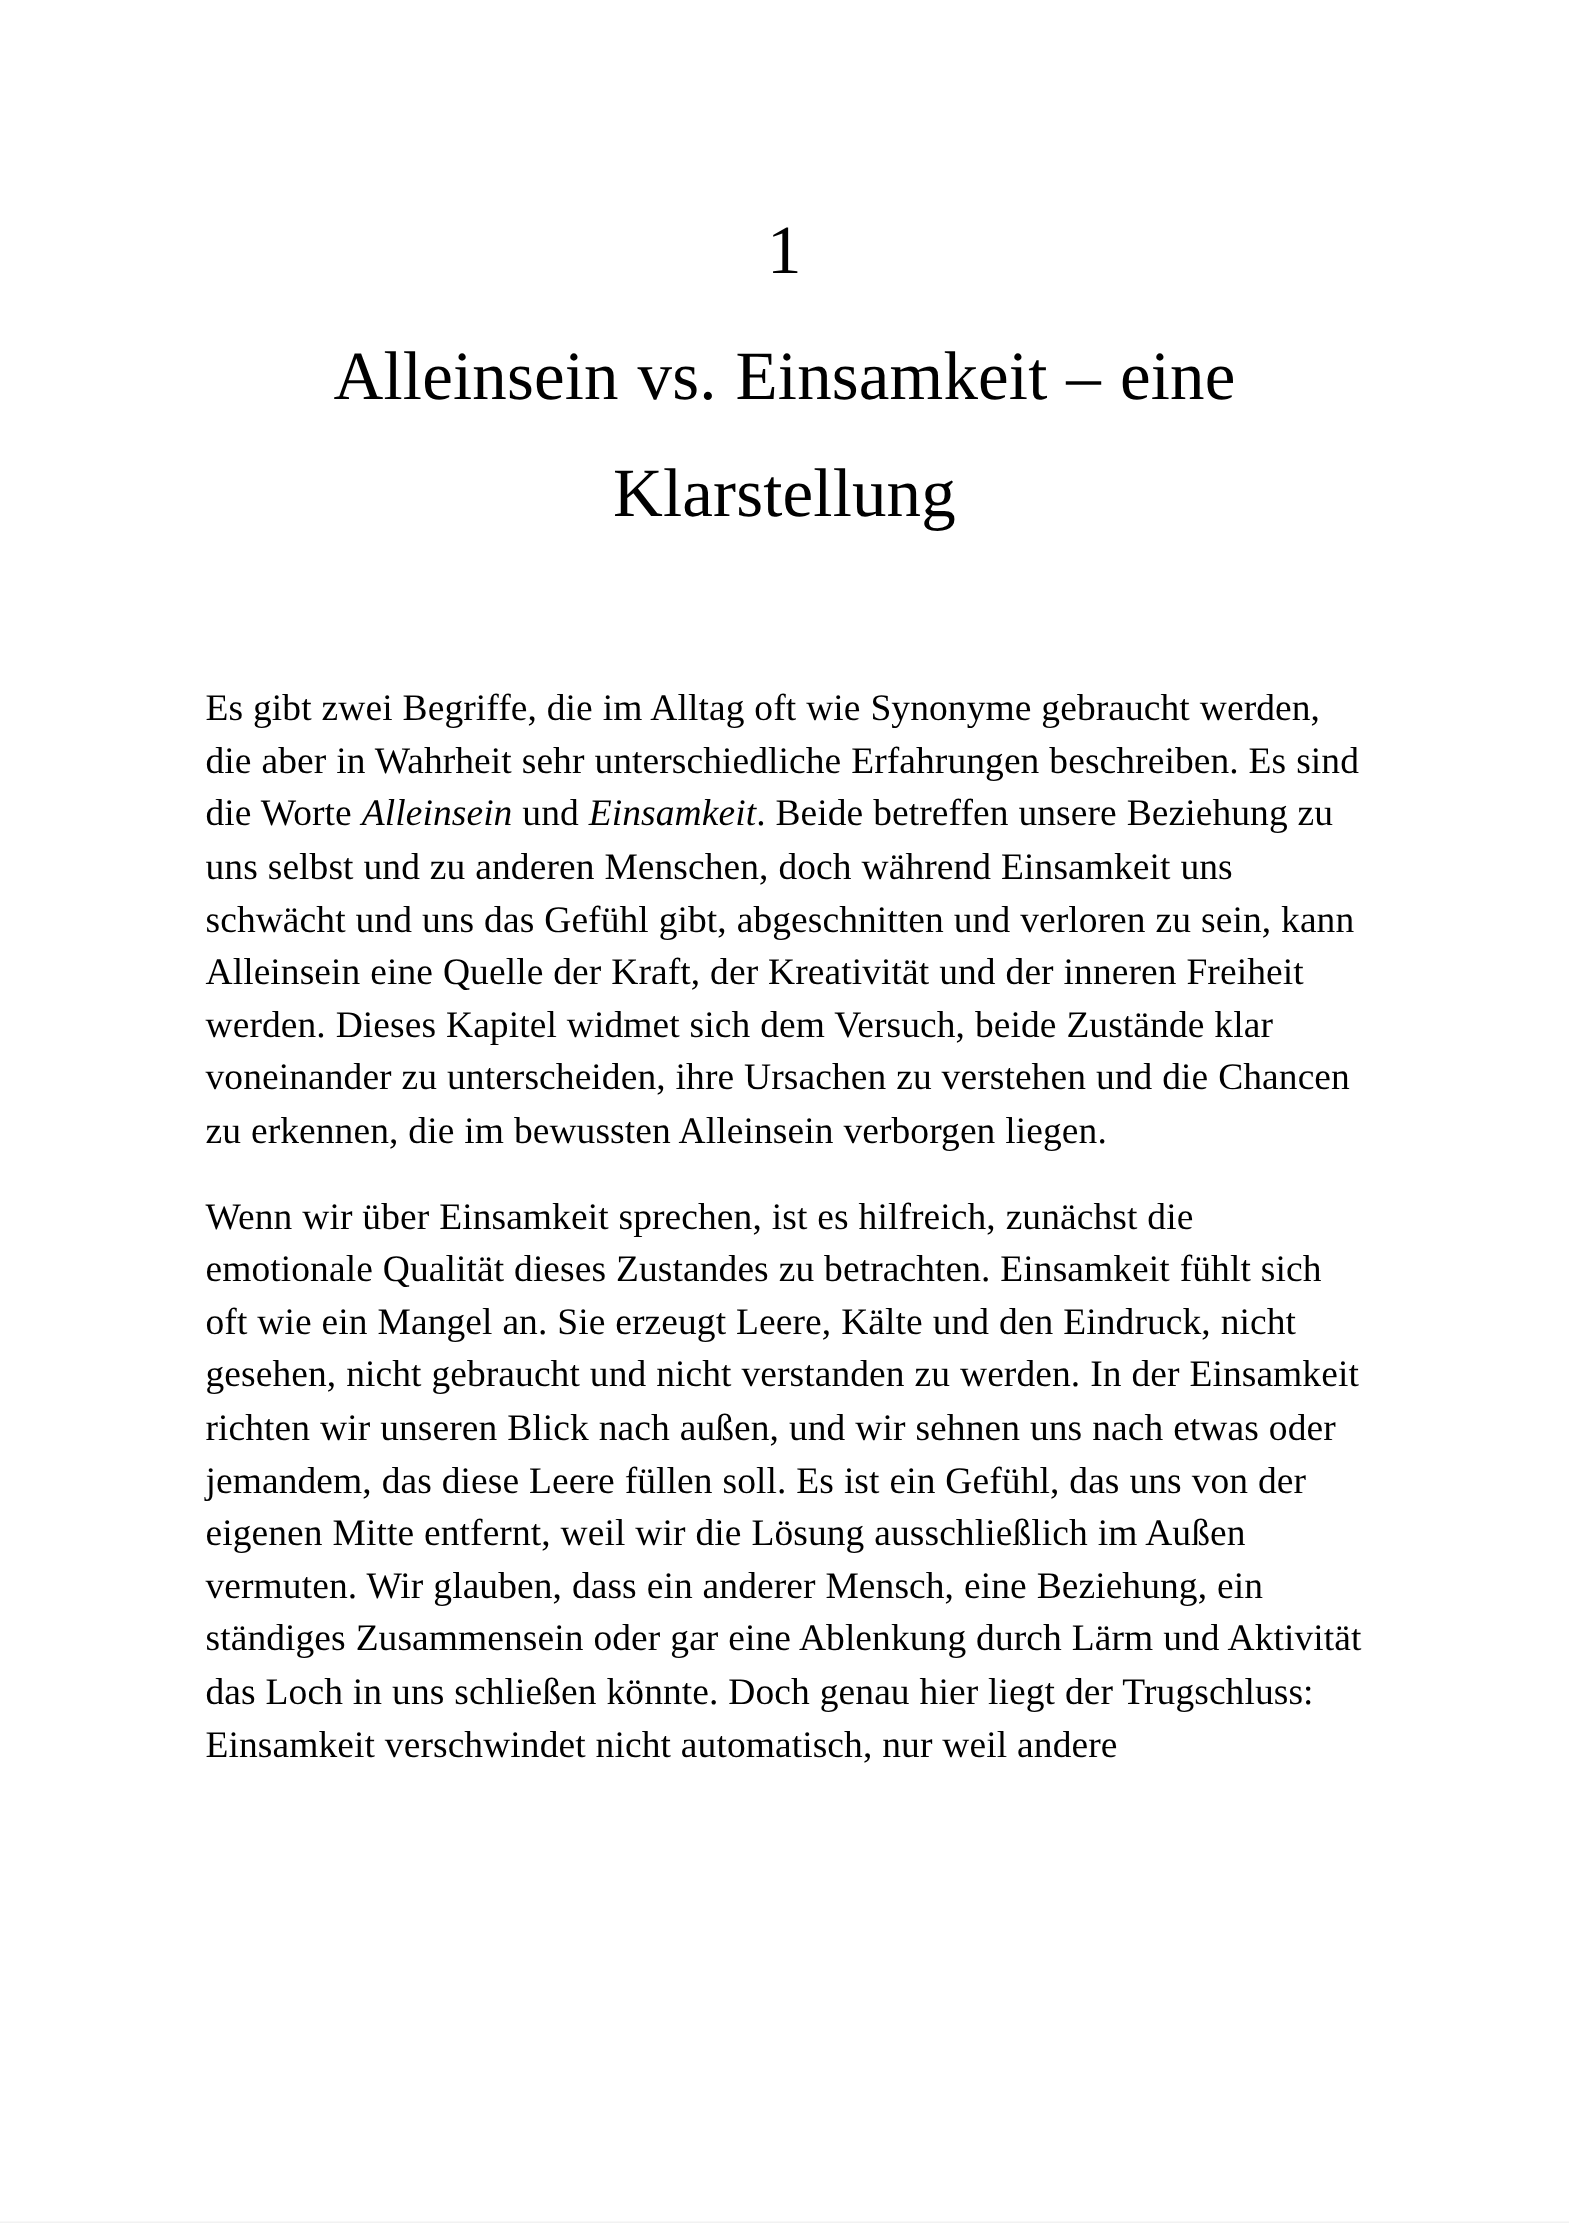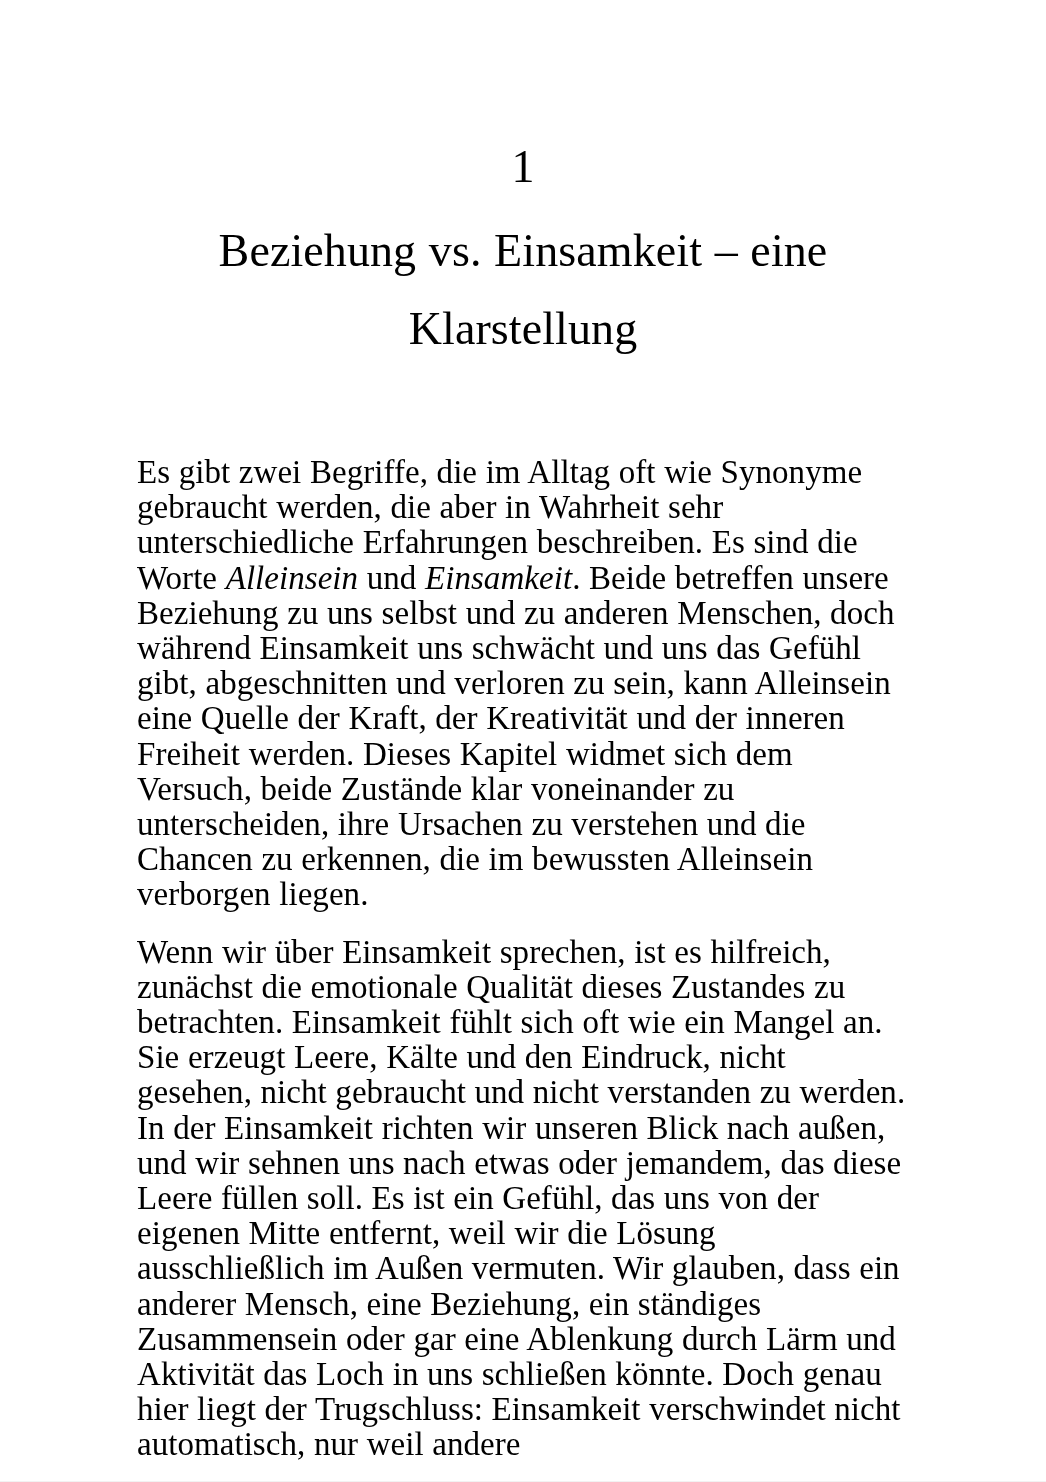--- a/index.html
+++ b/index.html
@@ -47,21 +47,21 @@
     line-height: 78px;
     font-weight: 400;
     margin: 0;
     padding-top: 22px;
     letter-spacing: 0.1px;
     word-spacing: 1px;
   }
   .body-text {
     margin: 0;
     padding: 0;
-    font-size: 33px;
+    font-size: 25px;
     line-height: 35.2px;
     text-align: left;
     letter-spacing: 0.05px;
     word-spacing: 0.3px;
     hyphens: none;
   }
   .body-text.first {
     margin-top: 87px;
   }
   .body-text + .body-text {
@@ -72,21 +72,21 @@
   }
 </style>
 </head>
 <body>
 
 <div class="page">
   <div class="content">
 
     <header class="chapter-head">
       <span class="chapter-number">1</span>
-      <h1 class="chapter-title">Beziehung vs. Einsamkeit – eine Klarstellung</h1>
+      <h1 class="chapter-title">Alleinsein vs. Einsamkeit – eine Klarstellung</h1>
     </header>
 
     <p class="body-text first">Es gibt zwei Begriffe, die im Alltag oft wie Synonyme gebraucht werden, die aber in Wahrheit sehr unterschiedliche Erfahrungen beschreiben. Es sind die Worte <em>Alleinsein</em> und <em>Einsamkeit</em>. Beide betreffen unsere Beziehung zu uns selbst und zu anderen Menschen, doch während Einsamkeit uns schwächt und uns das Gefühl gibt, abgeschnitten und verloren zu sein, kann Alleinsein eine Quelle der Kraft, der Kreativität und der inneren Freiheit werden. Dieses Kapitel widmet sich dem Versuch, beide Zustände klar voneinander zu unterscheiden, ihre Ursachen zu verstehen und die Chancen zu erkennen, die im bewussten Alleinsein verborgen liegen.</p>
 
     <p class="body-text">Wenn wir über Einsamkeit sprechen, ist es hilfreich, zunächst die emotionale Qualität dieses Zustandes zu betrachten. Einsamkeit fühlt sich oft wie ein Mangel an. Sie erzeugt Leere, Kälte und den Eindruck, nicht gesehen, nicht gebraucht und nicht verstanden zu werden. In der Einsamkeit richten wir unseren Blick nach außen, und wir sehnen uns nach etwas oder jemandem, das diese Leere füllen soll. Es ist ein Gefühl, das uns von der eigenen Mitte entfernt, weil wir die Lösung ausschließlich im Außen vermuten. Wir glauben, dass ein anderer Mensch, eine Beziehung, ein ständiges Zusammensein oder gar eine Ablenkung durch Lärm und Aktivität das Loch in uns schließen könnte. Doch genau hier liegt der Trugschluss: Einsamkeit verschwindet nicht automatisch, nur weil andere</p>
 
   </div>
 </div>
 
 </body></html>

